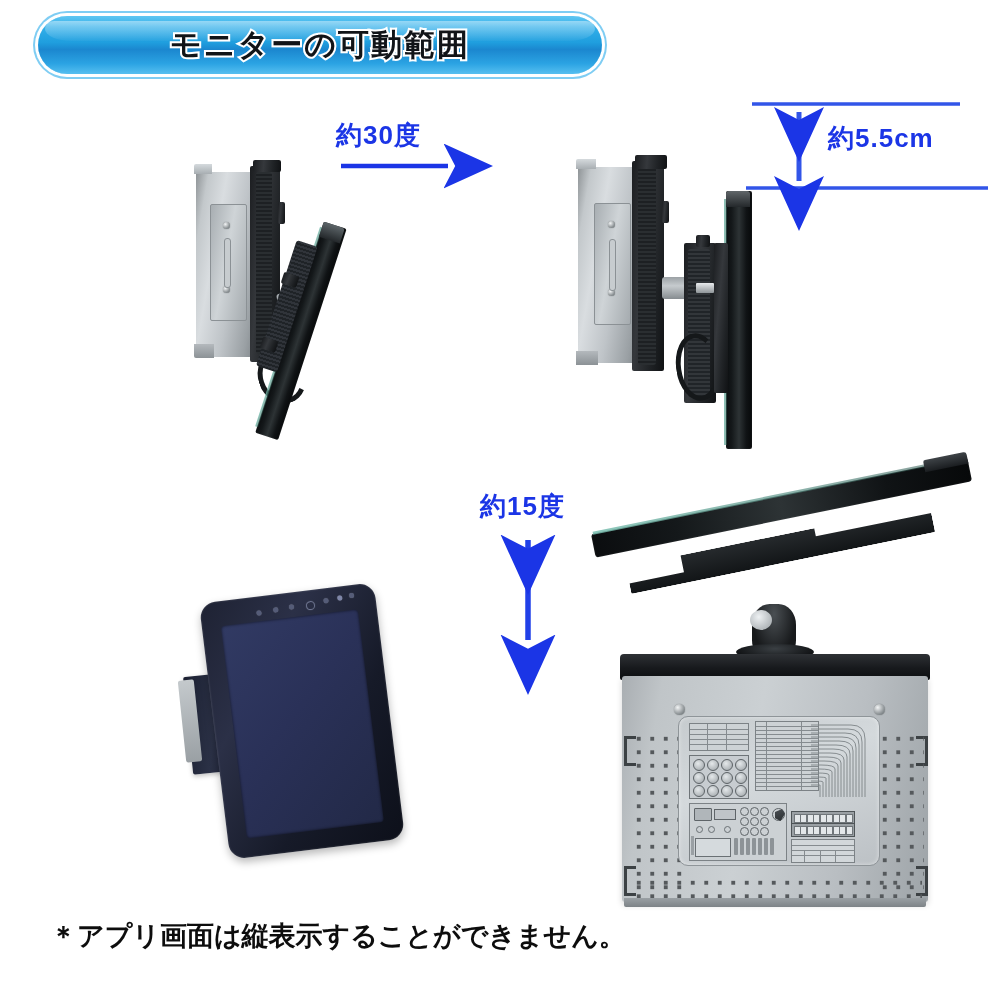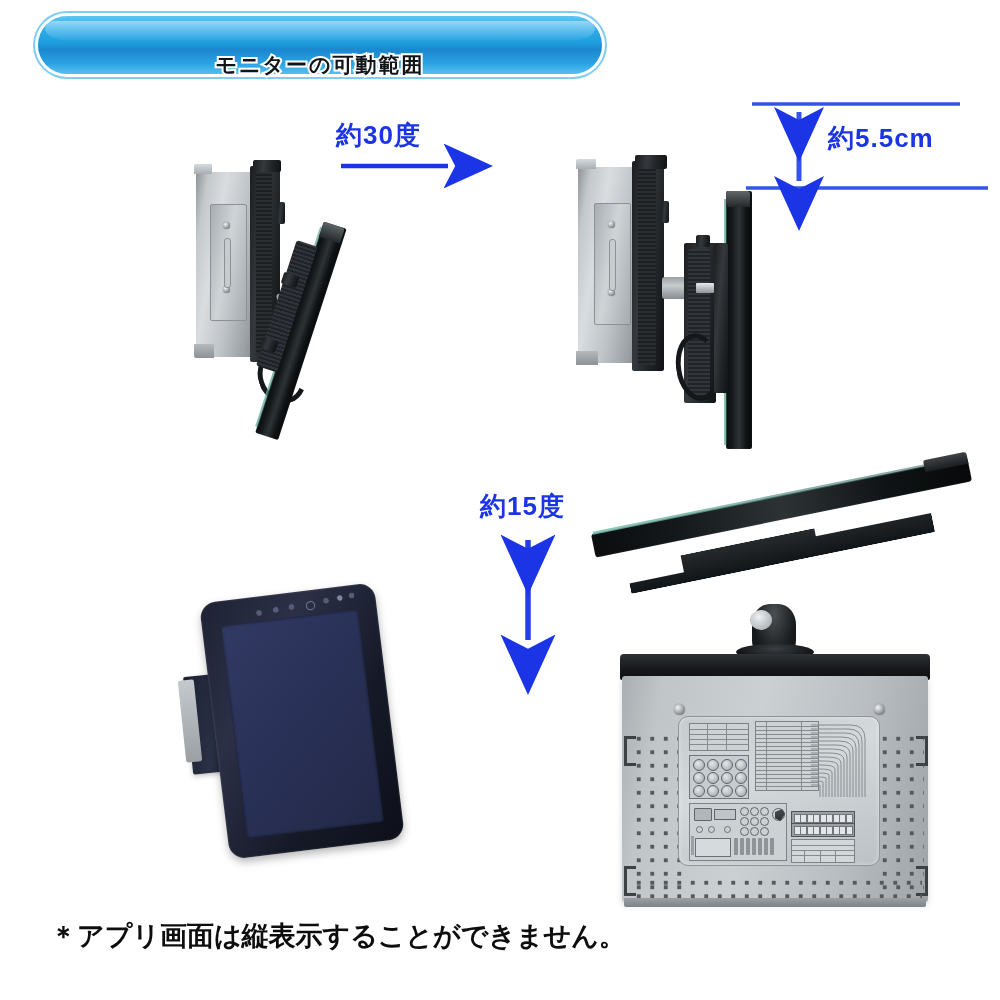--- a/index.html
+++ b/index.html
@@ -37,28 +37,27 @@
     height: 20px;
     border-radius: 14px 14px 40px 40px / 12px 12px 18px 18px;
     background: linear-gradient(to bottom, rgba(255,255,255,0.42), rgba(255,255,255,0.03));
     pointer-events: none;
   }
   .banner-text {
     position: absolute;
     left: 0; right: 0; top: 50%;
     transform: translateY(-50%);
     text-align: center;
-    font-size: 21px;
+    font-size: 31px;
     font-weight: bold;
     letter-spacing: 2px;
     color: #111418;
     -webkit-text-stroke: 4px #ffffff;
     paint-order: stroke fill;
     white-space: nowrap;
-    margin-top: 20px;
   }
 
   
   .ann {
     position: absolute;
     color: #1b35e6;
     font-weight: bold;
     font-size: 26px;
     letter-spacing: 1px;
     white-space: nowrap;

